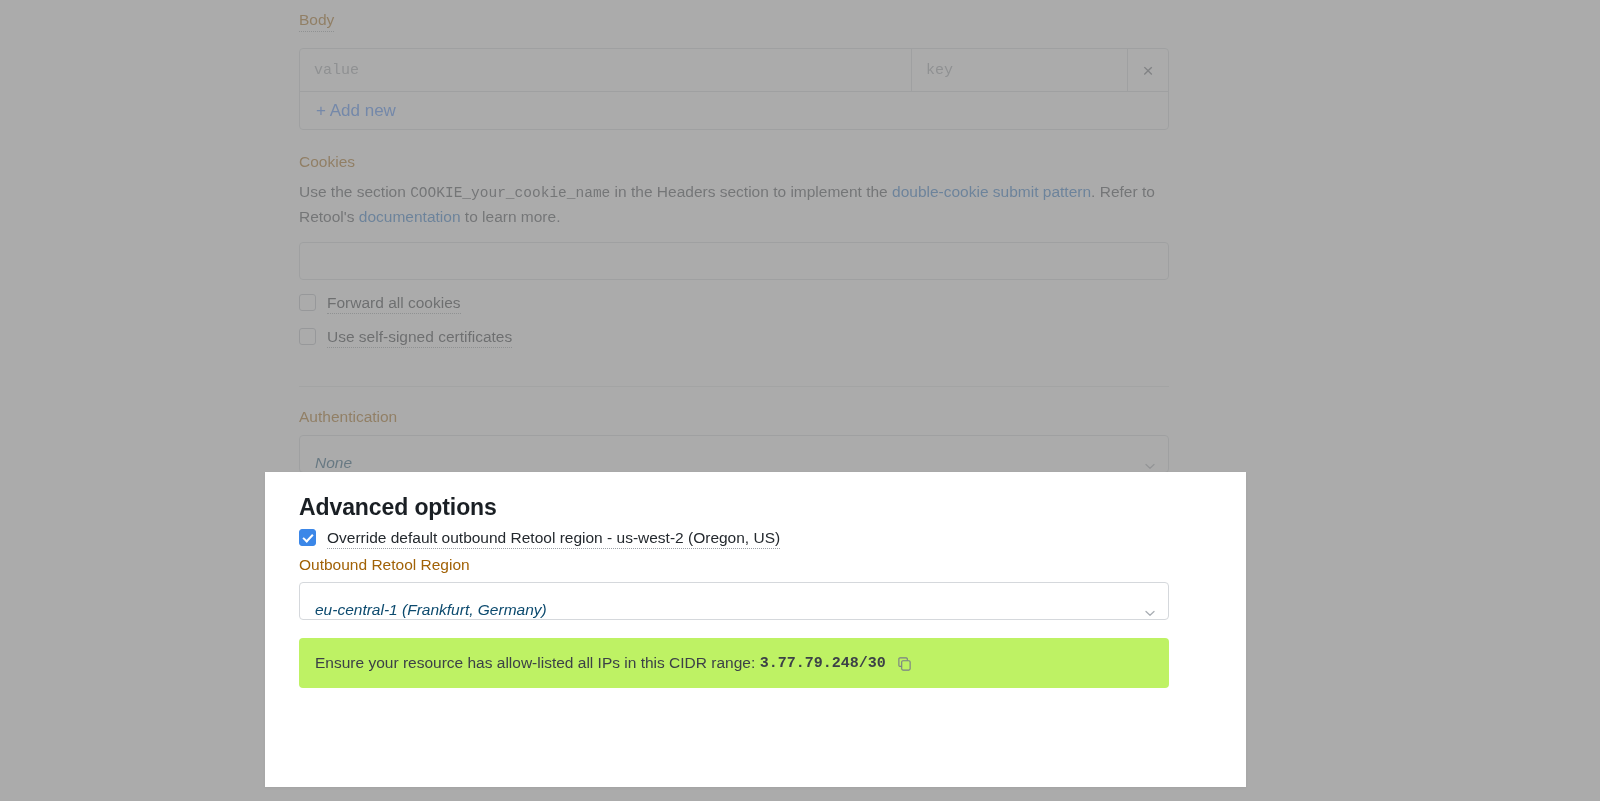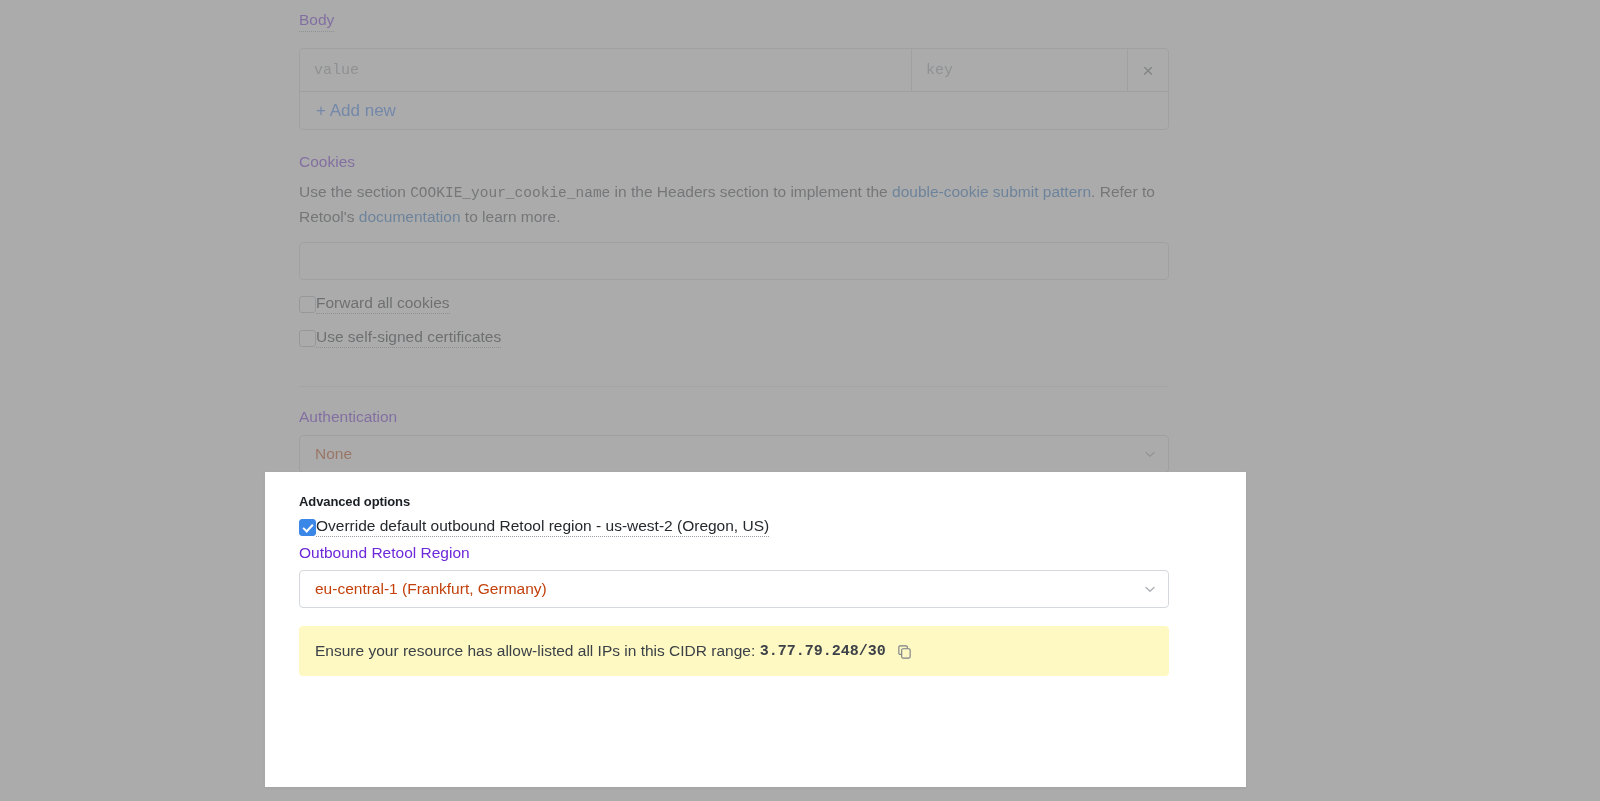--- a/index.html
+++ b/index.html
@@ -35,21 +35,21 @@
   }
   .form-col {
     position: absolute;
     left: 299px;
     top: 0;
     width: 870px;
   }
 
   .field-label {
     font-size: 15.5px;
-    color: #6d28d9;
+    color: #a16207;
     line-height: 20px;
     margin-bottom: 8px;
   }
   .field-label.dotted {
     display: inline-block;
     border-bottom: 1px dotted #9aa0a6;
     padding-bottom: 1px;
   }
 
   
@@ -119,21 +119,22 @@
   .text-input {
     height: 38px;
     border: 1px solid #d5d8dc;
     border-radius: 4px;
     background: #ffffff;
     box-sizing: border-box;
   }
 
   .check-row {
     display: flex;
-    align-items: center;
+    align-items: flex-start;
+    gap: 11px;
     margin-top: 14px;
   }
   .cbox {
     width: 17px;
     height: 17px;
     border: 1px solid #b7bcc2;
     border-radius: 3px;
     background: #ffffff;
     box-sizing: border-box;
     flex: 0 0 auto;
@@ -168,26 +169,27 @@
     background: #e2e4e7;
     margin: 0;
   }
 
   .select {
     height: 38px;
     border: 1px solid #d5d8dc;
     border-radius: 4px;
     background: #ffffff;
     display: flex;
-    align-items: center;
+    align-items: flex-end;
     padding: 0 12px 0 15px;
     font-size: 15.5px;
-    color: #c2410c;
-    box-sizing: border-box;
-    cursor: pointer;
+    color: #0c4a6e;
+    box-sizing: border-box;
+    cursor: pointer;
+    font-style: italic;
   }
   .select .sel-val { flex: 1 1 auto; }
   .chev {
     flex: 0 0 auto;
     width: 12px;
     height: 12px;
     color: #a9aeb4;
   }
   .chev svg { display: block; }
 
@@ -210,31 +212,31 @@
     background: #ffffff;
     box-shadow: 0 1px 3px rgba(0,0,0,0.05);
   }
   .modal-inner {
     position: absolute;
     left: 34px;
     top: 22px;
     width: 870px;
   }
   .modal-title {
-    font-size: 13px;
+    font-size: 23px;
     font-weight: bold;
     color: #1a1f24;
     letter-spacing: -0.1px;
   }
   .modal .check-row { margin-top: 8px; }
   .modal .field-label { margin-top: 6px; margin-bottom: 7px; }
 
   .info-box {
     margin-top: 18px;
-    background: #fef9c3;
+    background: #bef264;
     border-radius: 4px;
     height: 50px;
     display: flex;
     align-items: center;
     padding: 0 16px;
     box-sizing: border-box;
   }
   .info-text {
     font-size: 15.5px;
     color: #3c4147;

